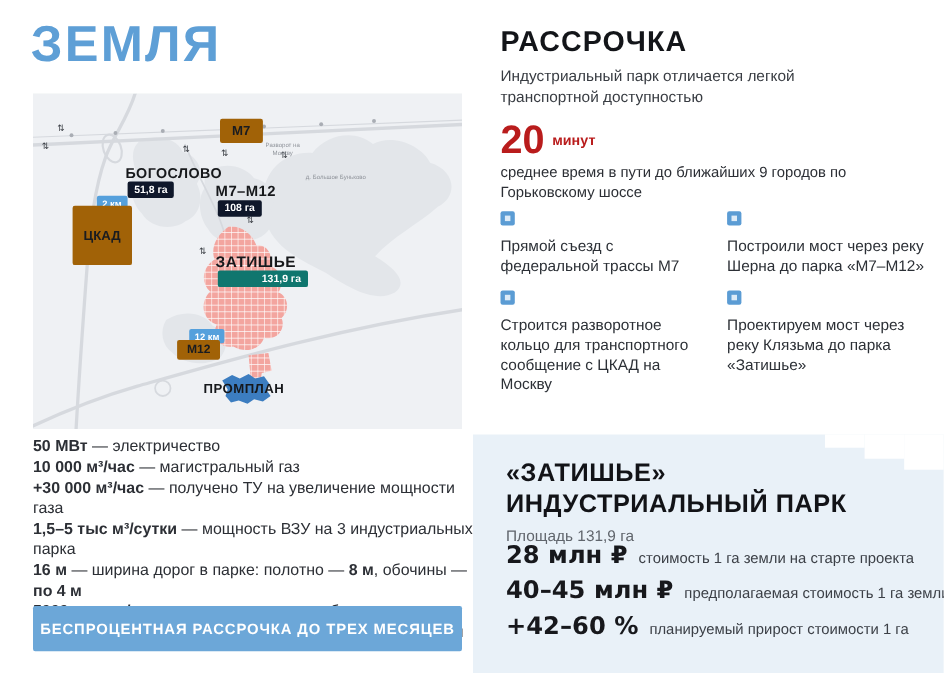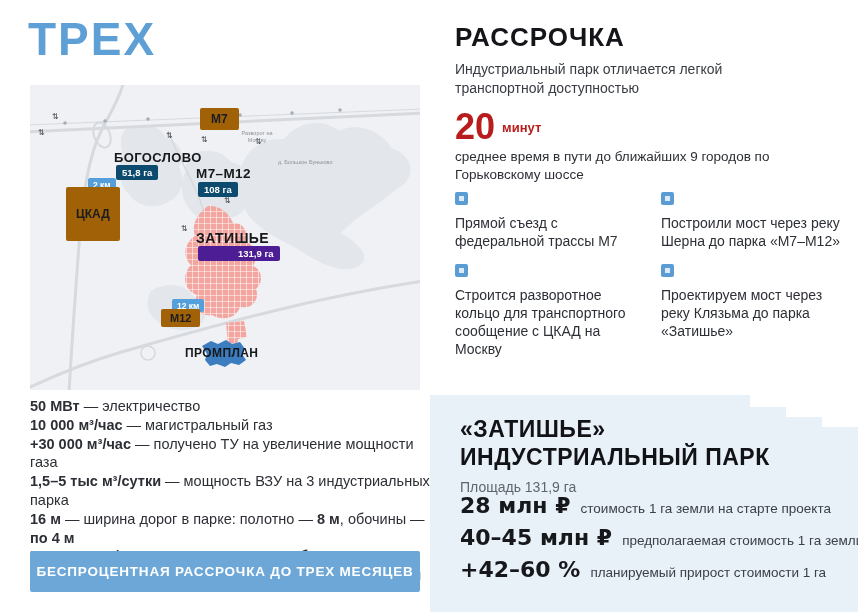--- a/index.html
+++ b/index.html
@@ -7,23 +7,23 @@
   .page{position:relative;width:858px;height:612px;background:#fff;}
 
   
   .land-title{position:absolute;left:28px;top:12px;font-size:46px;font-weight:800;
     letter-spacing:2px;color:#5e9fd6;}
 
   .map{position:absolute;left:30px;top:85px;width:390px;height:305px;background:#eff1f4;overflow:hidden;}
   .map svg{position:absolute;left:0;top:0;}
   .map-town{position:absolute;font-weight:800;color:#16181b;letter-spacing:.4px;white-space:nowrap;}
   .badge{position:absolute;background:#a16207;color:#1a1c20;font-weight:800;border-radius:2px;white-space:nowrap;}
-  .area-badge{position:absolute;background:#0c4a6e;color:#fff;font-weight:700;font-size:9.5px;
+  .area-badge{position:absolute;background:#0f172a;color:#fff;font-weight:700;font-size:9.5px;
     padding:2px 6px;border-radius:2px;white-space:nowrap;}
-  .area-badge.red{background:#4c1d95;padding-left:40px;}
+  .area-badge.red{background:#0f766e;padding-left:40px;}
   .dist{position:absolute;background:#55a0dc;color:#fff;font-weight:700;font-size:8.5px;
     padding:1.5px 5px;border-radius:2px;white-space:nowrap;}
   .rail{position:absolute;font-size:8px;color:#3a3e44;line-height:8px;}
   .tiny-label{position:absolute;font-size:5.5px;color:#90949b;line-height:6.5px;text-align:center;}
 
   .specs{position:absolute;left:30px;top:397px;width:404px;font-size:14.5px;line-height:18.8px;color:#2c2f35;}
   .specs .b{font-weight:700;}
 
   .cta{position:absolute;left:30px;top:551px;width:390px;height:41px;background:#6ca7d8;color:#fff;
     font-family:"Liberation Sans",sans-serif;font-weight:700;font-size:13.5px;letter-spacing:.8px;
@@ -55,21 +55,21 @@
   .price-row{display:flex;align-items:baseline;height:32px;}
   .price-value{font-family:"DejaVu Sans","Liberation Sans",sans-serif;font-size:22px;font-weight:800;
     color:#17181c;white-space:nowrap;}
   .price-label{font-size:13.5px;color:#3c4047;margin-left:10px;white-space:nowrap;}
 </style>
 </head>
 <body>
 
 <div class="page">
 
-  <div class="land-title">ТРЕХ</div>
+  <div class="land-title">ЗЕМЛЯ</div>
 
   <div class="map">
     <svg width="390" height="305" viewBox="0 0 390 305">
       <defs>
         <pattern id="redgrid" width="6" height="6" patternUnits="userSpaceOnUse">
           <rect width="6" height="6" fill="#f3a59f"></rect>
           <path d="M0,0 H6 M0,0 V6" stroke="#ffffff" stroke-width="1.1" fill="none"></path>
         </pattern>
       </defs>
       <rect width="390" height="305" fill="#eff1f4"></rect>

